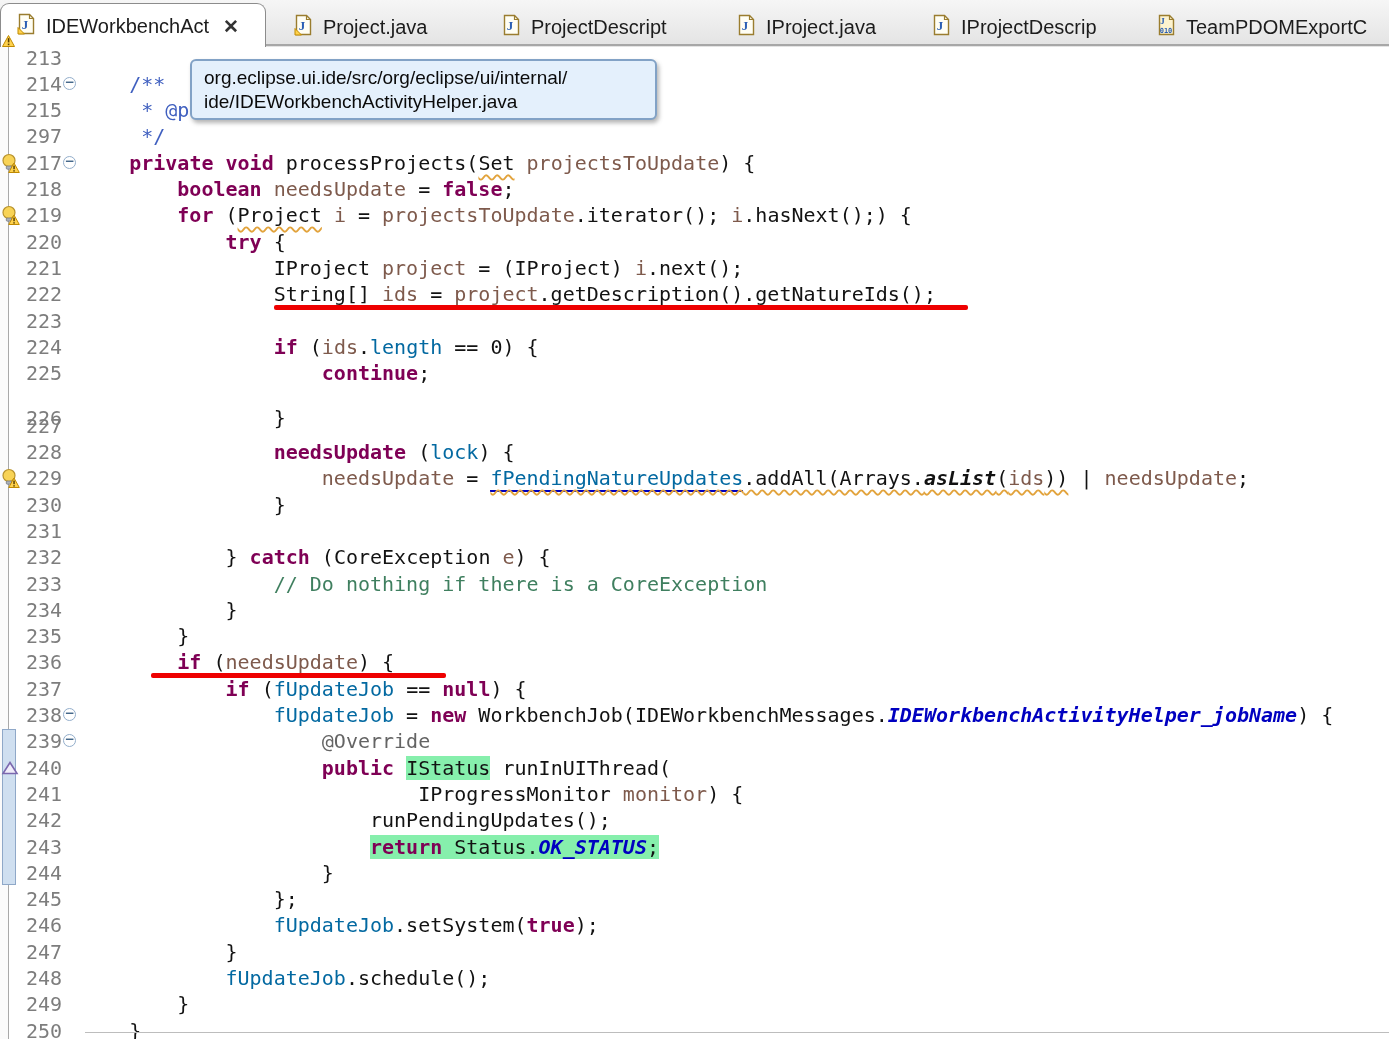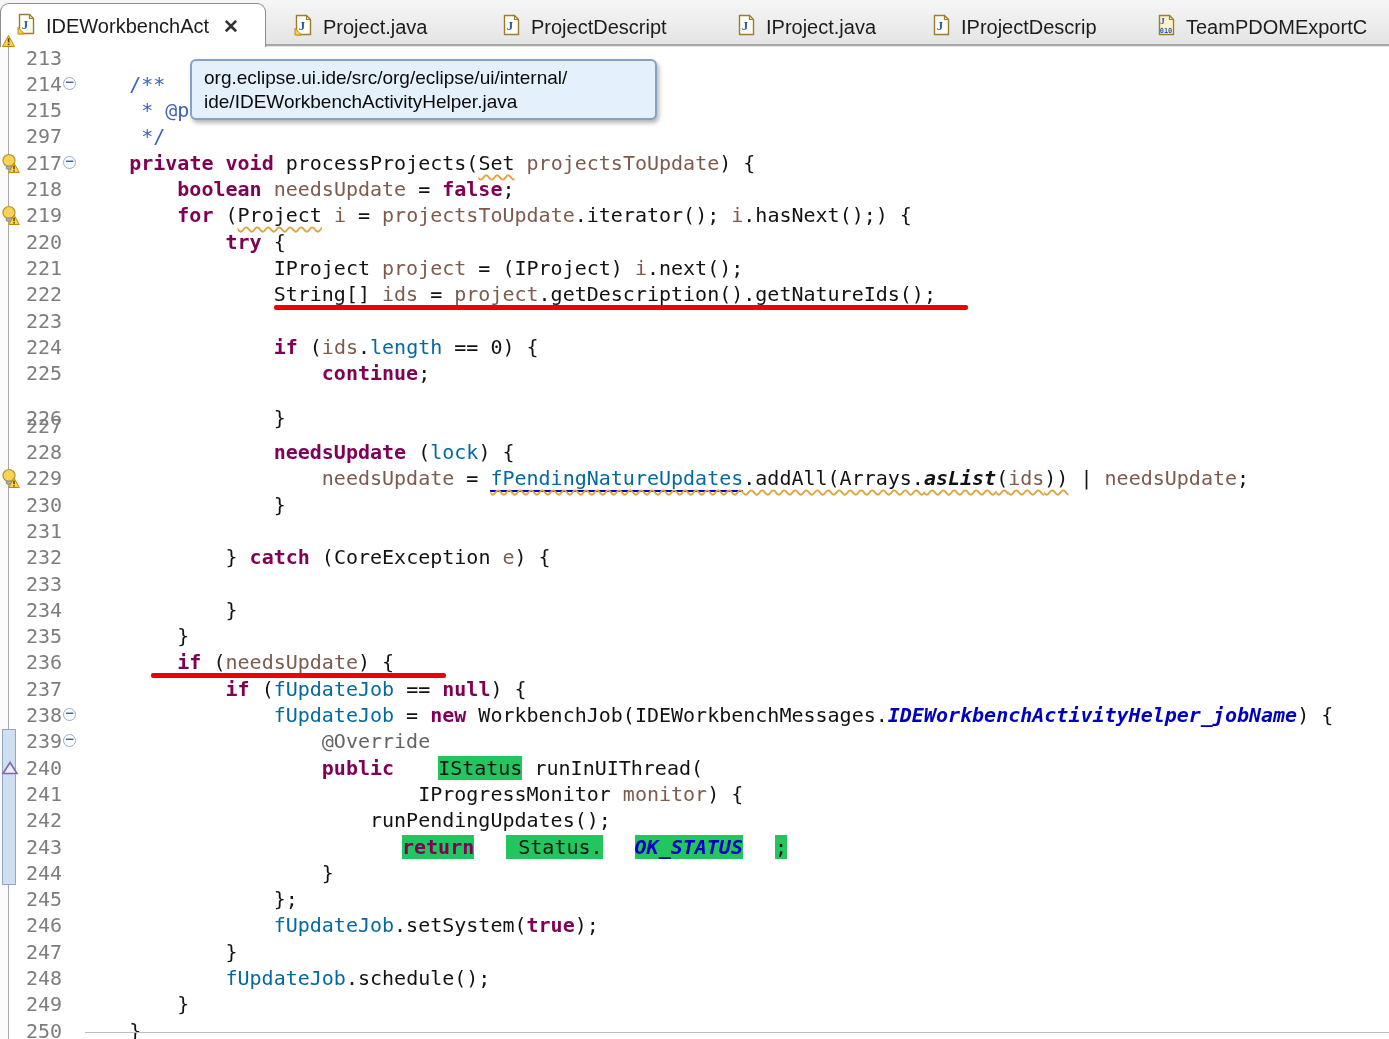--- a/index.html
+++ b/index.html
@@ -40,21 +40,21 @@
   .tk-v{color:#7e5a4c;}
   .tk-f{color:#0369a1;}
   .tk-sf{color:#0000c0;font-weight:bold;font-style:italic;}
   .tk-sm{font-weight:bold;font-style:italic;}
   .tk-c{color:#3f7f5f;}
   .tk-j{color:#3f5fbf;}
   .tk-a{color:#646464;}
   .dec-wavy{text-decoration-line:underline;text-decoration-style:wavy;
             text-decoration-color:#e2a33c;text-decoration-thickness:2px;text-underline-offset:4px;}
   .dec-ul{border-bottom:2px solid #0000c0;}
-  .dec-hl{background:#22c55e;margin-left:32px;}
+  .dec-hl{background:#86efac;}
 
   .redline{position:absolute;height:5px;background:#ee0000;z-index:3;border-radius:2px;}
   #range-bar{position:absolute;left:2px;width:14px;background:#cfdff0;border:1px solid #8fa8c8;
              box-sizing:border-box;z-index:1;}
   #occ-triangle{position:absolute;left:1px;width:18px;height:18px;z-index:2;}
 
   
   #tooltip{position:absolute;left:190px;top:59px;width:467px;height:61px;box-sizing:border-box;
            background:#e4f0fc;border:2px solid #82a2c6;border-radius:6px;padding:5px 12px;
            font-size:19px;line-height:23.5px;color:#0a0a0a;z-index:10;
@@ -226,21 +226,21 @@
         <div class="line" style="top: 473.4px;">
           <span class="lnum">231</span>
           <span class="codetext"></span>
         </div>
         <div class="line" style="top: 499.7px;">
           <span class="lnum">232</span>
           <span class="codetext"><span class="tk-p">			} </span><span class="tk-k">catch</span><span class="tk-p"> (CoreException </span><span class="tk-v">e</span><span class="tk-p">) {</span></span>
         </div>
         <div class="line" style="top: 526px;">
           <span class="lnum">233</span>
-          <span class="codetext"><span class="tk-p">				</span></span>
+          <span class="codetext"><span class="tk-p">				</span><span class="tk-c">// Do nothing if there is a CoreException</span></span>
         </div>
         <div class="line" style="top: 552.3px;">
           <span class="lnum">234</span>
           <span class="codetext"><span class="tk-p">			}</span></span>
         </div>
         <div class="line" style="top: 578.6px;">
           <span class="lnum">235</span>
           <span class="codetext"><span class="tk-p">		}</span></span>
         </div>
         <div class="line" style="top: 604.9px;">

